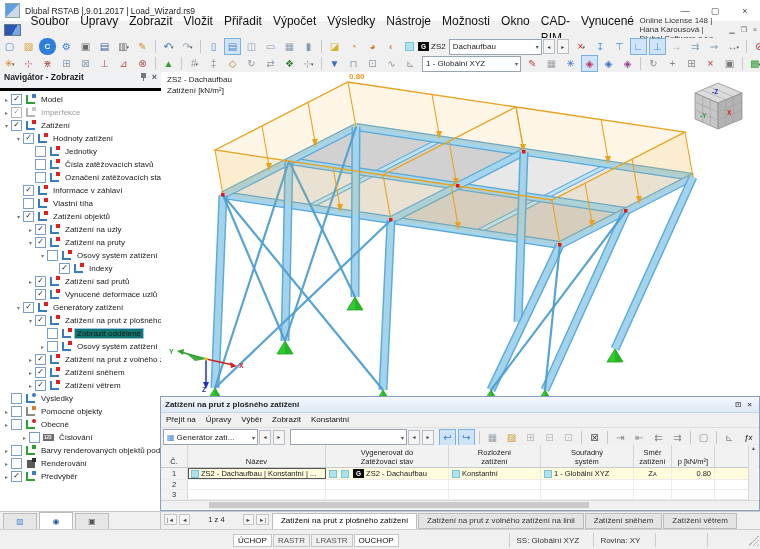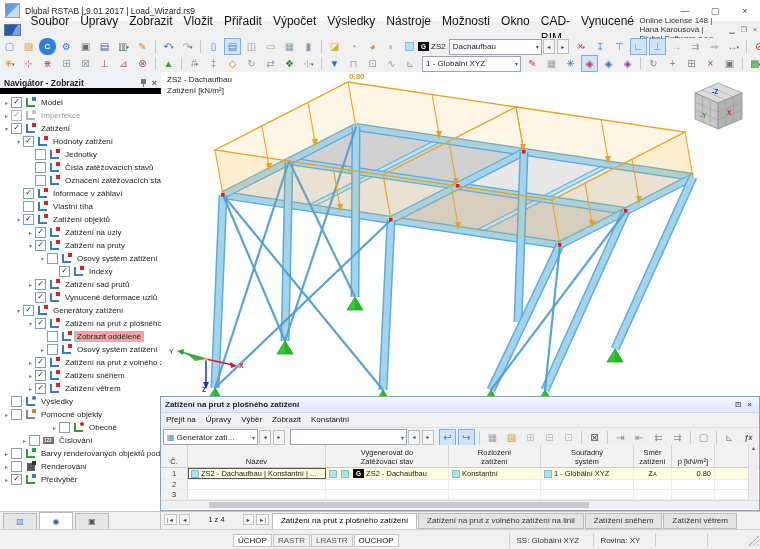--- a/index.html
+++ b/index.html
@@ -41,22 +41,22 @@
   .spin{width:10px;height:13px;border:1px solid #b8bec6;background:#f5f5f5;display:inline-flex;
         align-items:center;justify-content:center;font-size:5px;color:#444;margin:0 1px;flex:none}
   #casegroup,#csgroup{display:inline-flex;align-items:center;margin:0 2px;flex:none}
   .gbadge{background:#0a0a0a;color:#fff;font-weight:bold;font-size:6.5px;padding:0 3px;height:9px;
           line-height:9px;margin:0 2px;flex:none}
   .sw{width:7px;height:7px;background:#ade2ef;border:1px solid #79c4d4;margin:0 2px;flex:none}
   .caselbl{font-size:8px;margin-right:3px}
   
   #navigator{left:0;top:72px;width:161px;height:439px;background:#fff;border-right:1px solid #b0b0b0;
              overflow:hidden}
-  #navhead{height:16px;background:#eef1f6;border-bottom:6px solid #000000;display:flex;
-           align-items:flex-end;padding:0 4px;font-weight:bold;font-size:8.5px}
+  #navhead{height:16px;background:#eef1f6;border-bottom:3px solid #000000;display:flex;
+           align-items:flex-start;padding:0 4px;font-weight:bold;font-size:8.5px}
   #navhead .sp{flex:1}
   .pin{position:relative;width:9px;height:10px;margin-right:4px}
   .pin::before{content:"";position:absolute;left:2px;top:1px;width:5px;height:5px;background:#777}
   .pin::after{content:"";position:absolute;left:4px;top:6px;width:1px;height:3px;background:#777}
   #navclose{font-size:9px;color:#555}
   #tree{overflow:hidden;height:392px;padding-top:2px}
   .trow{display:flex;align-items:center;height:13px;white-space:nowrap;overflow:hidden}
   .tarr{width:9px;font-size:6px;color:#7a7a7a;text-align:center;flex:none}
   .tcb{width:9px;height:9px;border:1px solid #7d9ec4;background:#fff;font-size:8px;line-height:8px;
        text-align:center;color:#222;margin-right:2px;flex:none}
@@ -71,21 +71,21 @@
   .ti-helper::before{border-color:#8a8a8a}.ti-helper::after{background:#d08030}
   .ti-general::before{border-color:#2f9f2f}.ti-general::after{background:#d02020;border-radius:50%}
   .ti-numbering::before{border:none;background:#6d6d6d;left:0;top:2px;right:0;bottom:2px}
   .ti-numbering::after{content:"123";background:none;color:#fff;font-size:4.5px;line-height:7px;
                        left:1px;top:2px;width:auto;height:auto;font-weight:bold}
   .ti-colors::before{border-color:#2f9f2f}.ti-colors::after{background:#2f9f2f}
   .ti-render::before{border:none;background:#5a5a5a;left:2px;top:2px}.ti-render::after{background:#2f2f2f}
   .ti-preselect::before{border-color:#2f9f2f}.ti-preselect::after{background:#3a7abf}
   .tlab{font-size:8px;padding:0 2px;color:#1a1a1a}
   .tlab.g{color:#9a9a9a}
-  .trow.sel .tlab{background:#fca5a5;outline:1px solid #9cc3e5}
+  .trow.sel .tlab{background:#0f766e;outline:1px solid #9cc3e5}
   
   #viewport{left:161px;top:72px;width:599px;height:439px;background:#fff;overflow:hidden}
   #vhead{left:6px;top:2px;font-size:8px;color:#222;line-height:11px}
   #loadlabel{left:188px;top:0;font-size:8px;color:#e8981d;font-weight:bold}
   
   #panel{left:160px;top:396px;width:600px;height:115px;background:#f5f6f8;border:1px solid #8aa0c0;
          box-sizing:border-box}
   #ptitle{height:15px;background:linear-gradient(#f4f8fe,#dde7f5);border-bottom:1px solid #c8d4e4;
           display:flex;align-items:center;padding:0 4px;font-weight:bold;font-size:8px}
   #ptitle .sp{flex:1}
@@ -433,21 +433,21 @@
         <span class="tcb"></span>
         <span class="ti ti-results"></span>
         <span class="tlab">Výsledky</span>
       </div>
       <div class="trow" style="padding-left: 2px;">
         <span class="tarr">▸</span>
         <span class="tcb"></span>
         <span class="ti ti-helper"></span>
         <span class="tlab">Pomocné objekty</span>
       </div>
-      <div class="trow" style="padding-left: 8px; justify-content: center;">
+      <div class="trow" style="padding-left: 2px;">
         <span class="tarr">▸</span>
         <span class="tcb"></span>
         <span class="ti ti-general"></span>
         <span class="tlab">Obecné</span>
       </div>
       <div class="trow" style="padding-left: 20px;">
         <span class="tarr">▸</span>
         <span class="tcb"></span>
         <span class="ti ti-numbering"></span>
         <span class="tlab">Číslování</span>

